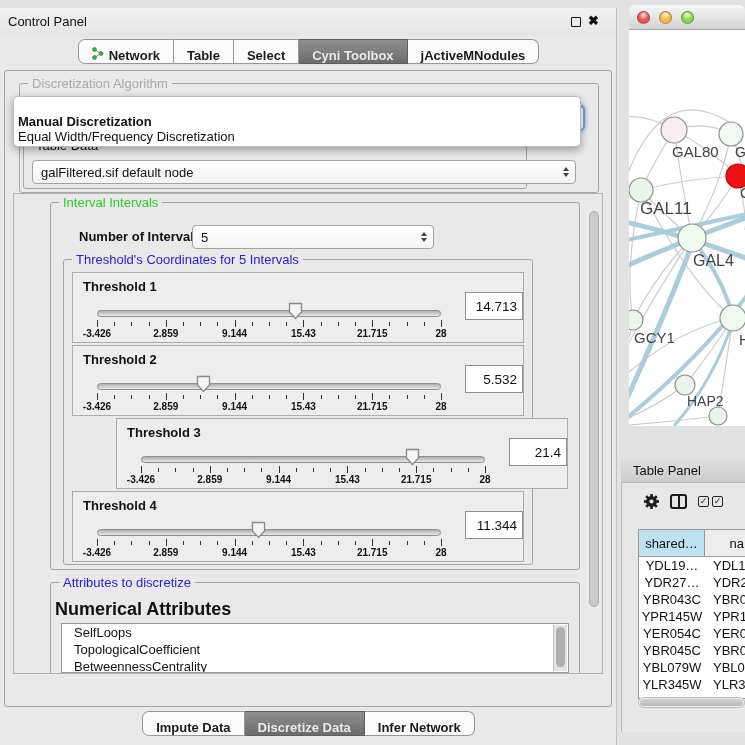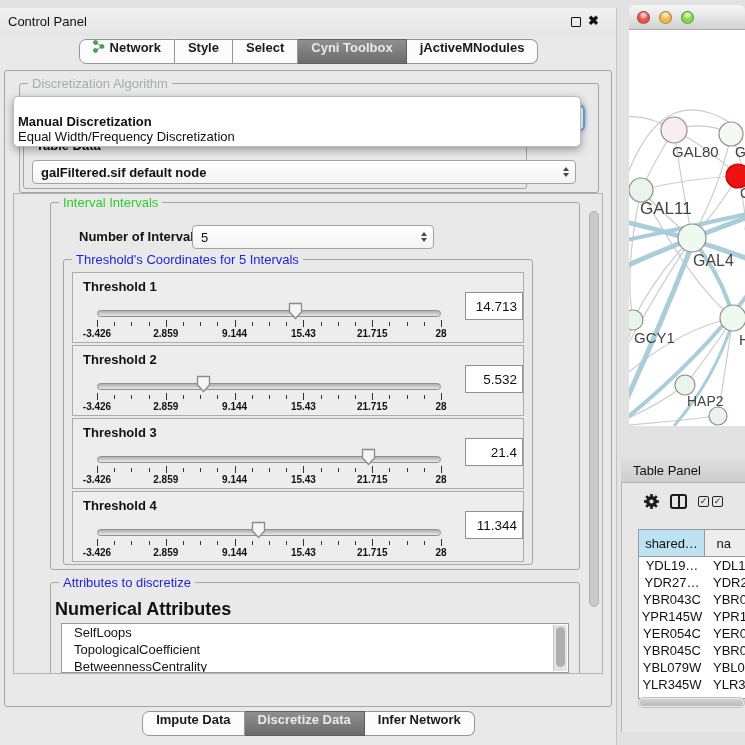--- a/index.html
+++ b/index.html
@@ -7,42 +7,42 @@
   .screen{position:relative;width:745px;height:745px;overflow:hidden;background:#E2E2E2;}
 
   
   .control-panel{position:absolute;left:0;top:8px;width:617px;height:745px;background:#E9E9E9;border-right:1px solid #C2C2C2;box-sizing:border-box;}
   .cp-titlebar{position:absolute;left:0;top:0;width:100%;height:28px;background:linear-gradient(#F1F1F1,#E5E5E5);}
   .cp-title{position:absolute;left:8px;top:6px;font-size:13px;}
   .float-icon{position:absolute;left:571px;top:9px;width:10px;height:10px;border:1.5px solid #111;border-radius:1px;box-sizing:border-box;}
   .close-icon{position:absolute;left:588px;top:5px;font-size:13px;font-weight:bold;color:#111;}
 
   .top-tabs{position:absolute;left:0;top:31px;width:617px;display:flex;justify-content:center;z-index:3;}
-  .seg-tab{display:flex;align-items:flex-start;gap:5px;height:25px;padding:0 13px;background:#FBFBFB;border:1px solid #979797;border-left:none;font-size:13px;font-weight:600;color:#1A1A1A;box-sizing:border-box;white-space:nowrap;}
+  .seg-tab{display:flex;align-items:flex-end;gap:5px;height:25px;padding:0 13px;background:#FBFBFB;border:1px solid #979797;border-left:none;font-size:13px;font-weight:600;color:#1A1A1A;box-sizing:border-box;white-space:nowrap;}
   .seg-tab.first{border-left:1px solid #979797;border-radius:7px 0 0 7px;}
   .seg-tab.last{border-radius:0 7px 7px 0;}
   .seg-tab.selected{background:linear-gradient(#8F8F8F,#6C6C6C);color:#E9E9E9;border-color:#5E5E5E;}
 
   .outer-panel{position:absolute;left:4px;top:62px;width:608px;height:637px;background:#E9E9E9;border:1px solid #A6A6A6;border-radius:3px;box-sizing:border-box;}
   .group{position:absolute;border:1px solid #A6A6A6;border-radius:3px;box-sizing:border-box;}
   .group-label{position:absolute;top:-8px;left:8px;background:#E9E9E9;padding:0 4px;font-size:13px;line-height:15px;white-space:nowrap;}
   .lbl-gray{color:#A6ACA6;}
   .lbl-black{color:#111;}
   .lbl-green{color:#2FCB2F;}
   .lbl-blue{color:#2222DD;}
 
   .algo-group{left:14px;top:12px;width:580px;height:110px;}
   .algo-focus{position:absolute;left:22px;top:34px;width:558px;height:26px;background:#FFF;border:2px solid #6FA3DC;border-radius:5px;box-shadow:0 0 4px #6FA3DC;box-sizing:border-box;z-index:1;}
   .popup{position:absolute;left:8px;top:25px;width:566px;height:49px;background:#FFF;border:1px solid #BBB;border-radius:5px;box-shadow:0 3px 9px rgba(0,0,0,.35);z-index:5;}
   .popup-hint{position:absolute;top:3px;left:0;width:100%;text-align:center;font-size:13px;color:#ABABAB;}
   .popup-opt{position:absolute;left:4px;font-size:13px;color:#111;white-space:nowrap;}
   .popup-opt.o1{top:17px;font-weight:bold;}
   .popup-opt.o2{top:32px;}
 
-  .td-group{left:18px;top:74px;width:504px;height:44px;font-weight:bold;}
+  .td-group{left:18px;top:74px;width:504px;height:44px;}
   .combo{position:absolute;display:flex;align-items:center;background:linear-gradient(#FFFFFF,#F3F3F3);border:1px solid #A3A3A3;border-radius:4px;font-size:13px;color:#111;padding-left:8px;box-sizing:border-box;}
   .spin{position:absolute;right:6px;top:50%;transform:translateY(-50%);display:flex;flex-direction:column;gap:2px;}
   .spin i{display:block;width:0;height:0;border-left:3.5px solid transparent;border-right:3.5px solid transparent;}
   .spin .up{border-bottom:4px solid #444;}
   .spin .dn{border-top:4px solid #444;}
   .td-combo{left:8px;top:14px;width:544px;height:24px;}
 
   .scroll-area{position:absolute;left:8px;top:122px;width:590px;height:481px;border:1px solid #B2B2B2;box-sizing:border-box;overflow:hidden;background:#E9E9E9;}
   .interval-group{left:36px;top:8px;width:530px;height:368px;}
   .noi-label{position:absolute;left:28px;top:26px;font-size:13px;font-weight:bold;}
@@ -81,21 +81,21 @@
   .table-panel-title{position:absolute;left:621px;top:458px;width:124px;height:24px;background:linear-gradient(#DFDFDF,#CDCDCD);display:flex;align-items:center;padding-left:12px;box-sizing:border-box;font-size:13px;}
   .table-panel{position:absolute;left:621px;top:482px;width:124px;height:250px;background:#E7E7E7;border-top:1px solid #B5B5B5;border-left:1px solid #B5B5B5;box-sizing:border-box;}
   .gear{position:absolute;left:21px;top:10px;width:17px;height:17px;}
   .split-icon{position:absolute;left:48px;top:11px;width:17px;height:15px;border:2px solid #1A1A1A;border-radius:3px;box-sizing:border-box;}
   .split-icon::after{content:"";position:absolute;left:50%;top:0;bottom:0;width:2px;background:#1A1A1A;transform:translateX(-50%);}
   .checks{position:absolute;left:76px;top:13px;display:flex;gap:3px;}
   .chk{width:11px;height:11px;border:1.5px solid #222;border-radius:2px;font-size:9px;line-height:8px;text-align:center;color:#222;box-sizing:border-box;}
   .data-table{position:absolute;left:16px;top:46px;width:108px;height:170px;background:#FFF;border:1px solid #9A9A9A;box-sizing:border-box;overflow:hidden;}
   .dt-header{display:flex;height:26px;border-bottom:1px solid #999;background:#EDEDED;}
   .dt-h1{width:66px;background:#BEE2F2;border-right:1px solid #999;display:flex;align-items:center;justify-content:center;font-size:13px;box-sizing:border-box;}
-  .dt-h2{flex:1;display:flex;align-items:center;justify-content:flex-end;padding-right:14px;font-size:13px;}
+  .dt-h2{flex:1;display:flex;align-items:center;justify-content:flex-end;padding-right:1px;font-size:13px;}
   .dt-row{display:flex;height:17px;font-size:13px;}
   .dt-c1{width:66px;text-align:center;line-height:17px;overflow:hidden;white-space:nowrap;}
   .dt-c2{flex:1;padding-left:8px;line-height:17px;white-space:nowrap;overflow:hidden;}
   .h-scroll{position:absolute;left:16px;top:214px;width:107px;height:11px;background:#ECECEC;border:1px solid #BDBDBD;border-radius:6px;box-sizing:border-box;}
   .h-thumb{position:absolute;left:1px;top:1px;right:1px;bottom:1px;background:linear-gradient(#D2D2D2,#B9B9B9);border-radius:5px;}
 </style>
 </head>
 <body>
 
 <div class="screen">
@@ -111,21 +111,21 @@
         <div class="seg-tab first">
           <span><svg width="12" height="13" viewBox="0 0 12 13">
               <path d="M2.5,2.5 L9,6.5 M2.5,10.5 L9,6.5" stroke="#8A8A8A" stroke-width="1" fill="none"></path>
               <circle cx="2.5" cy="2.5" r="2" fill="#3FAF46" stroke="#267A2C" stroke-width="0.6"></circle>
               <circle cx="2.5" cy="10.5" r="2" fill="#3FAF46" stroke="#267A2C" stroke-width="0.6"></circle>
               <circle cx="9" cy="6.5" r="2" fill="#3FAF46" stroke="#267A2C" stroke-width="0.6"></circle>
             </svg></span>
           <span>Network</span>
         </div>
         <div class="seg-tab">
-          <span>Style</span>
+          <span>Table</span>
         </div>
         <div class="seg-tab">
           <span>Select</span>
         </div>
         <div class="seg-tab selected">
           <span>Cyni Toolbox</span>
         </div>
         <div class="seg-tab last">
           <span>jActiveMNodules</span>
         </div>
@@ -232,21 +232,21 @@
                   <div class="tick-label" style="left: 92.8px;">2.859</div>
                   <div class="tick-label" style="left: 161.6px;">9.144</div>
                   <div class="tick-label" style="left: 230.4px;">15.43</div>
                   <div class="tick-label" style="left: 299.2px;">21.715</div>
                   <div class="tick-label" style="left: 368px;">28</div>
                   <div class="thr-thumb" style="left: 123.139px;"><svg width="15" height="18" viewBox="0 0 15 18">
                       <path d="M1.5,1.5 h12 v8.5 l-6,6.5 l-6,-6.5 z" fill="#F5F5F5" stroke="#8A8A8A" stroke-width="1.3"></path>
                     </svg></div>
                   <div class="thr-value">5.532</div>
                 </div>
-                <div class="thr-row" style="top: 158px;">
+                <div class="thr-row" style="top: 158px; margin-left: 44px;">
                   <div class="thr-title">Threshold 3</div>
                   <div class="thr-track"></div>
                   <div class="tick major" style="left: 24px;"></div>
                   <div class="tick" style="left: 41.2px;"></div>
                   <div class="tick" style="left: 58.4px;"></div>
                   <div class="tick" style="left: 75.6px;"></div>
                   <div class="tick major" style="left: 92.8px;"></div>
                   <div class="tick" style="left: 110px;"></div>
                   <div class="tick" style="left: 127.2px;"></div>
                   <div class="tick" style="left: 144.4px;"></div>

